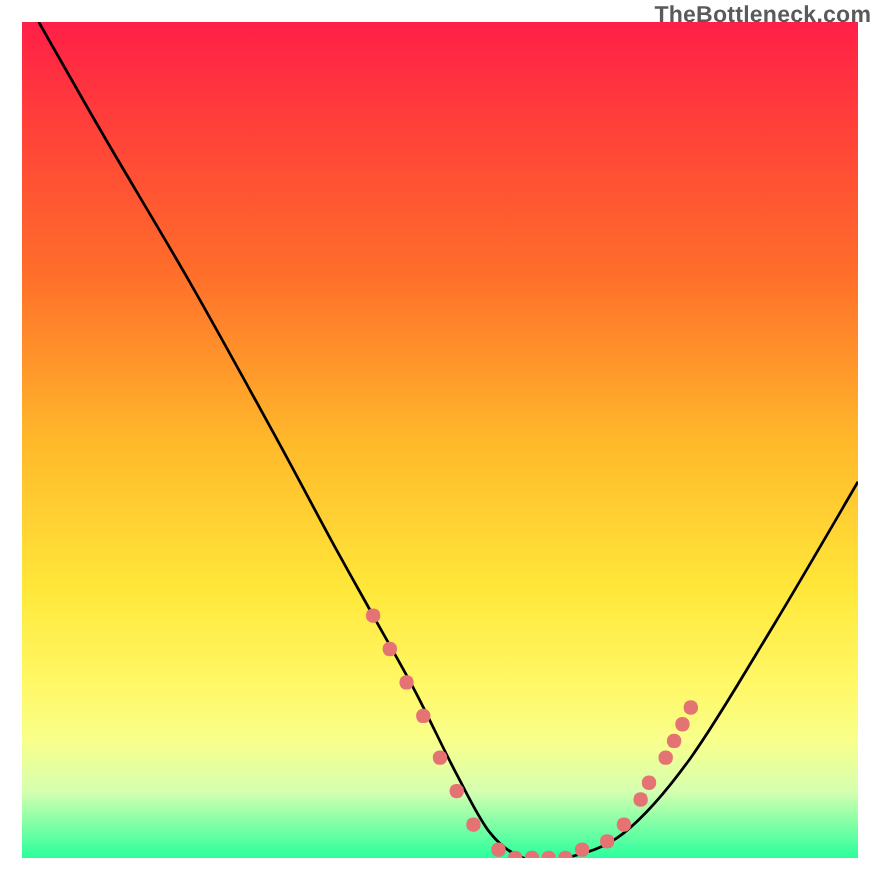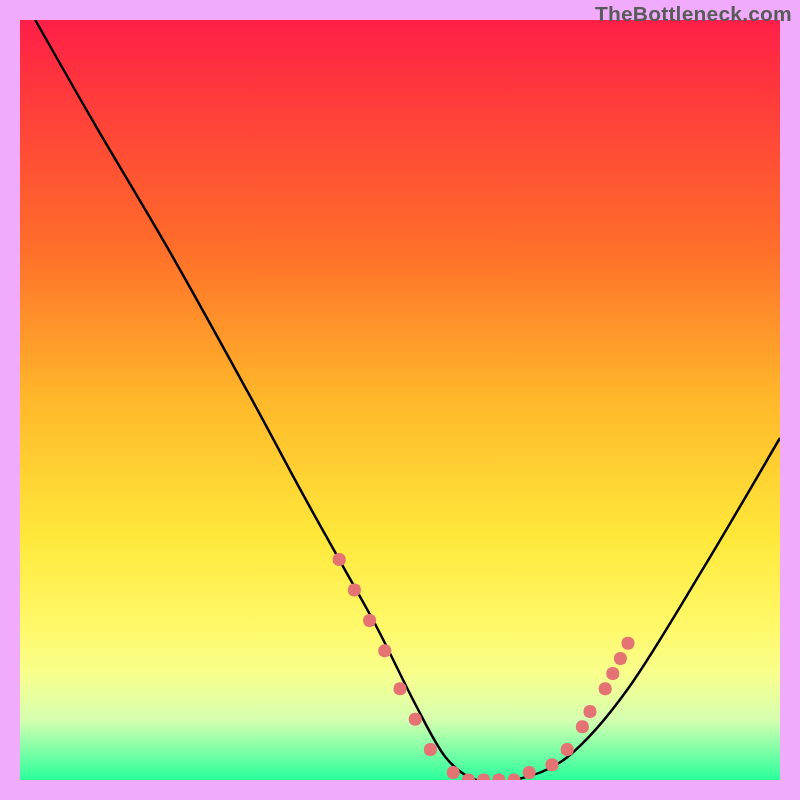--- a/index.html
+++ b/index.html
@@ -8,21 +8,21 @@
     width: 800px;
     height: 800px;
     overflow: hidden;
     background: #000;
     font-family: Arial, Helvetica, sans-serif;
   }
   .frame {
     position: relative;
     width: 800px;
     height: 800px;
-    background: #f0abfc;
+    background: #ffffff;
   }
   .plot-area {
     position: absolute;
     left: 20px;
     top: 20px;
     width: 760px;
     height: 760px;
     
     background: linear-gradient(
       to bottom,

